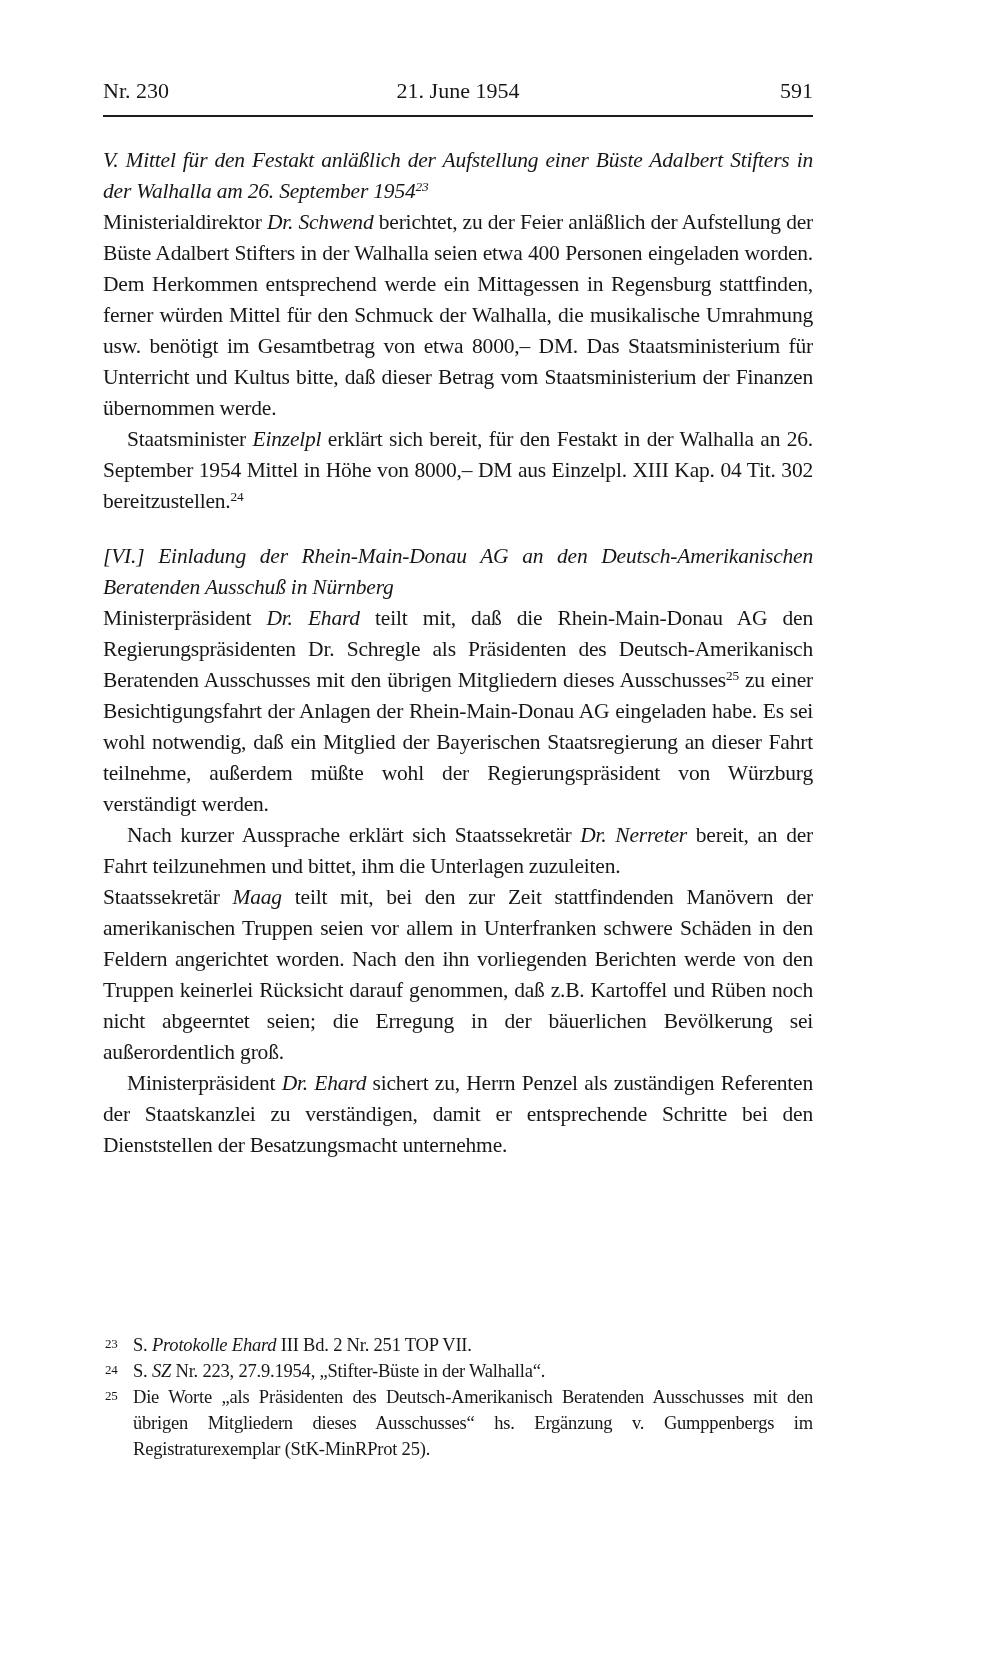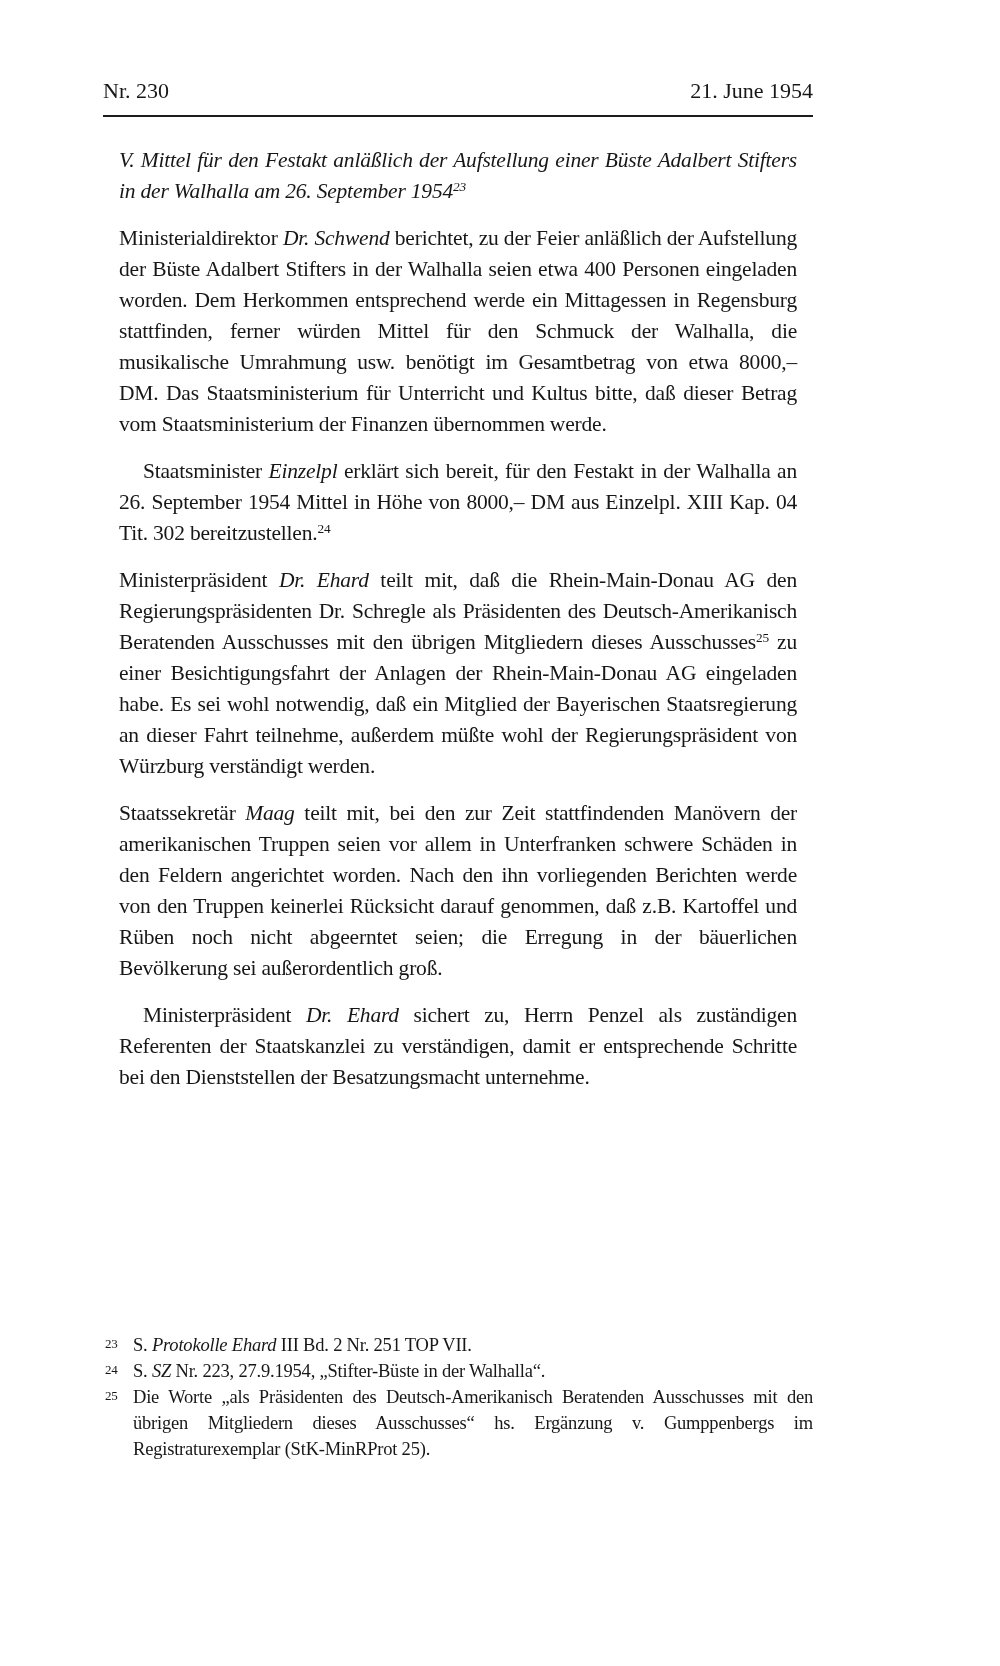--- a/index.html
+++ b/index.html
@@ -27,21 +27,21 @@
   .hdr-left  { flex: 1 1 0; text-align: left; }
   .hdr-center{ flex: 0 0 auto; text-align: center; }
   .hdr-right { flex: 1 1 0; text-align: right; }
 
   .document-body {
     margin-top: 28px;
     font-size: 21.5px;
     line-height: 31px;
     letter-spacing: -0.2px;
   }
-  .document-body p { margin: 16px; }
+  .document-body p { margin: 0; }
   .doc-heading {
     font-style: italic;
     text-align: justify;
     margin-top: 24px !important;
   }
   .doc-heading.first { margin-top: 0 !important; }
   .para { text-align: justify; }
   .para.indent { text-indent: 24px; }
   .it { font-style: italic; }
   sup.fnref {
@@ -71,27 +71,30 @@
   }
 </style>
 </head>
 <body>
 
 <div class="page">
 
   <div class="page-header">
     <span class="hdr-left">Nr. 230</span>
     <span class="hdr-center">21. June 1954</span>
+    <span class="hdr-right">591</span>
   </div>
 
   <div class="document-body">
       <p class="doc-heading first"><span class="it">V. Mittel für den Festakt anläßlich der Aufstellung einer Büste Adalbert Stifters in der Walhalla am 26. September 1954</span><sup class="fnref">23</sup></p>
       <p class="para"><span>Ministerialdirektor </span><span class="it">Dr. Schwend</span><span> berichtet, zu der Feier anläßlich der Aufstellung der Büste Adalbert Stifters in der Walhalla seien etwa 400 Personen eingeladen worden. Dem Herkommen entsprechend werde ein Mittagessen in Regensburg stattfinden, ferner würden Mittel für den Schmuck der Walhalla, die musikalische Umrahmung usw. benötigt im Gesamtbetrag von etwa 8000,– DM. Das Staatsministerium für Unterricht und Kultus bitte, daß dieser Betrag vom Staatsministerium der Finanzen übernommen werde.</span></p>
       <p class="para indent"><span>Staatsminister </span><span class="it">Einzelpl</span><span> erklärt sich bereit, für den Festakt in der Walhalla an 26. September 1954 Mittel in Höhe von 8000,– DM aus Einzelpl. XIII Kap. 04 Tit. 302 bereitzustellen.</span><sup class="fnref">24</sup></p>
+      <p class="doc-heading"><span class="it">[VI.] Einladung der Rhein-Main-Donau AG an den Deutsch-Amerikanischen Beratenden Ausschuß in Nürnberg</span></p>
       <p class="para"><span>Ministerpräsident </span><span class="it">Dr. Ehard</span><span> teilt mit, daß die Rhein-Main-Donau AG den Regierungspräsidenten Dr. Schregle als Präsidenten des Deutsch-Amerikanisch Beratenden Ausschusses mit den übrigen Mitgliedern dieses Ausschusses</span><sup class="fnref">25</sup><span> zu einer Besichtigungsfahrt der Anlagen der Rhein-Main-Donau AG eingeladen habe. Es sei wohl notwendig, daß ein Mitglied der Bayerischen Staatsregierung an dieser Fahrt teilnehme, außerdem müßte wohl der Regierungspräsident von Würzburg verständigt werden.</span></p>
+      <p class="para indent"><span>Nach kurzer Aussprache erklärt sich Staatssekretär </span><span class="it">Dr. Nerreter</span><span> bereit, an der Fahrt teilzunehmen und bittet, ihm die Unterlagen zuzuleiten.</span></p>
       <p class="para"><span>Staatssekretär </span><span class="it">Maag</span><span> teilt mit, bei den zur Zeit stattfindenden Manövern der amerikanischen Truppen seien vor allem in Unterfranken schwere Schäden in den Feldern angerichtet worden. Nach den ihn vorliegenden Berichten werde von den Truppen keinerlei Rücksicht darauf genommen, daß z.B. Kartoffel und Rüben noch nicht abgeerntet seien; die Erregung in der bäuerlichen Bevölkerung sei außerordentlich groß.</span></p>
       <p class="para indent"><span>Ministerpräsident </span><span class="it">Dr. Ehard</span><span> sichert zu, Herrn Penzel als zuständigen Referenten der Staatskanzlei zu verständigen, damit er entsprechende Schritte bei den Dienststellen der Besatzungsmacht unternehme.</span></p>
     </div>
 
   <div class="flex-spacer"></div>
 
   <div class="footnotes-section">
       <div class="fn"><span class="fn-marker">23</span><span>S. </span><span class="it">Protokolle Ehard</span><span> III Bd. 2 Nr. 251 TOP VII.</span></div>
       <div class="fn"><span class="fn-marker">24</span><span>S. </span><span class="it">SZ</span><span> Nr. 223, 27.9.1954, „Stifter-Büste in der Walhalla“.</span></div>
       <div class="fn"><span class="fn-marker">25</span><span>Die Worte „als Präsidenten des Deutsch-Amerikanisch Beratenden Ausschusses mit den übrigen Mitgliedern dieses Ausschusses“ hs. Ergänzung v. Gumppenbergs im Registraturexemplar (StK-MinRProt 25).</span></div>

